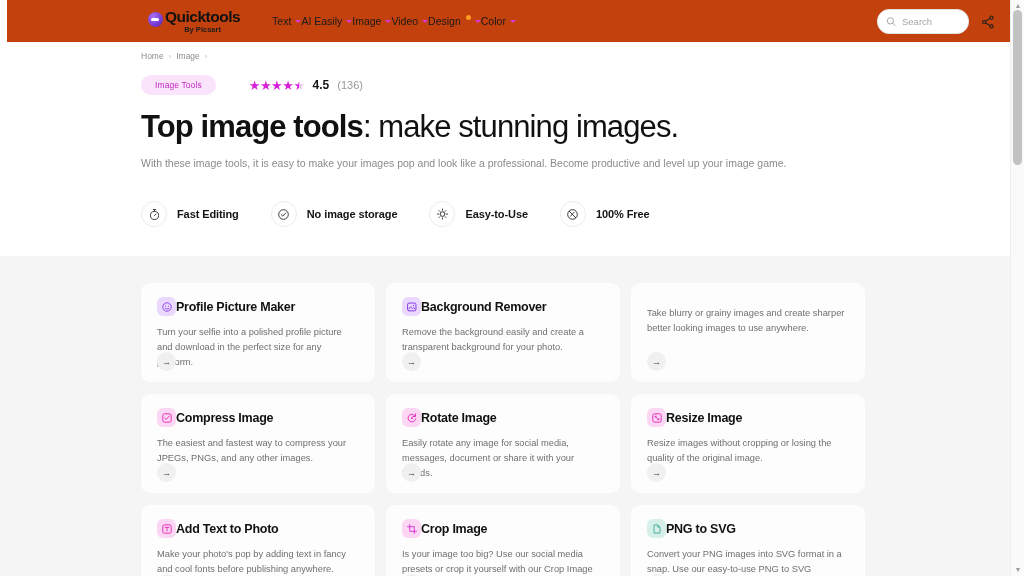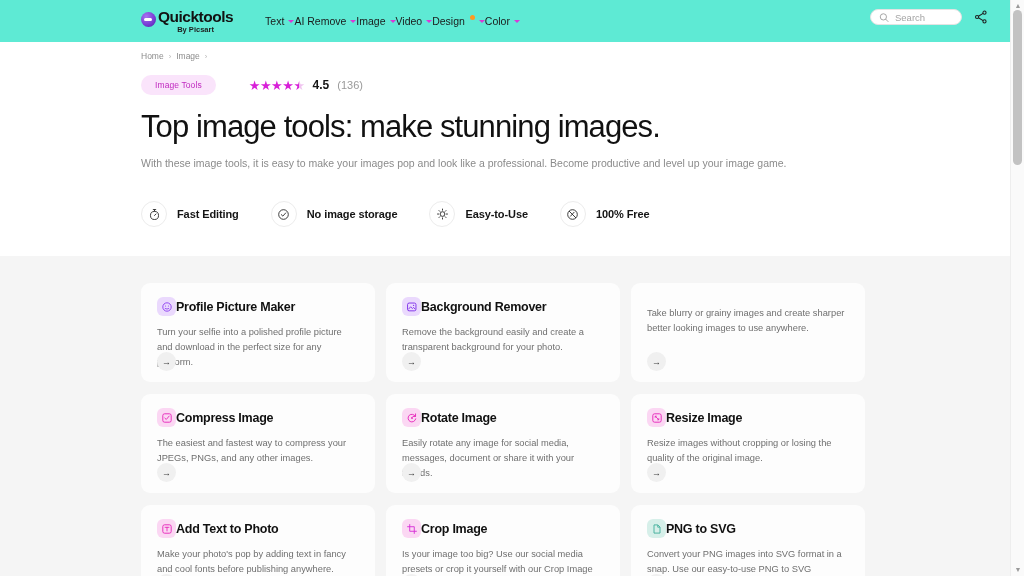--- a/index.html
+++ b/index.html
@@ -24,21 +24,21 @@
   .scroll-arrow {
     position: absolute; left: 3px; width: 8px; height: 8px;
     color: #9a9a9a; font-size: 7px; line-height: 8px; text-align: center;
   }
   .scroll-arrow.up { top: 2px; }
   .scroll-arrow.down { bottom: 2px; }
 
   
   .header {
     position: relative; height: 42px; width: 1010px;
-    display: flex; align-items: center; background: #5eead4;
+    display: flex; align-items: center; background: #c2410c; margin-left: 7px;
   }
   .logo-wrap { display: flex; align-items: flex-start; margin-left: 141px; }
   .logo-mark {
     width: 15px; height: 15px; border-radius: 50%;
     background: radial-gradient(circle at 35% 30%, #a971f0 0%, #7a3fd6 55%, #4b1fa3 100%);
     position: relative; margin-top: 3px; margin-right: 2px; flex: none;
   }
   .logo-mark::after {
     content: ""; position: absolute; left: 3px; top: 6px;
     width: 8px; height: 3px; border-radius: 2px; background: #fff;
@@ -64,21 +64,21 @@
   .dot-badge {
     width: 5px; height: 5px; border-radius: 50%; background: #ff9b21;
     position: relative; top: -4px; margin-left: 1px;
   }
 
   .header-right {
     position: absolute; right: 22px; top: 9px;
     display: flex; align-items: center; gap: 12px;
   }
   .search-box {
-    width: 92px; height: 16px; border: 1px solid #e3e3e3; border-radius: 12px;
+    width: 92px; height: 25px; border: 1px solid #e3e3e3; border-radius: 12px;
     display: flex; align-items: center; padding: 0 8px; gap: 6px; background: #fff;
   }
   .search-box input {
     border: none; outline: none; font-size: 9.5px; color: #9a9a9a;
     font-family: "Liberation Sans", sans-serif; width: 58px; background: transparent;
   }
   .search-box input::placeholder { color: #a5a5a5; }
   .icon-svg { display: block; }
 
   
@@ -99,21 +99,21 @@
     background: linear-gradient(90deg, #d81fd8 50%, #f0c4f0 50%);
     -webkit-background-clip: text; background-clip: text; color: transparent;
   }
   .rating-val { font-size: 12px; font-weight: 700; color: #151515; margin-left: 3px; }
   .rating-count { font-size: 11px; color: #9a9a9a; margin-left: 3px; }
 
   .headline {
     margin-top: 14px; font-size: 31px; color: #111111;
     letter-spacing: -0.9px; font-weight: 400; line-height: 1.15;
   }
-  .headline b { font-weight: 400; margin-top: 8px; }
+  .headline b { font-weight: 700; margin-top: 8px; }
   .subhead {
     margin-top: 11px; font-size: 10.5px; color: #8b8b8b; line-height: 1.5;
     max-width: 700px;
   }
 
   .features { display: flex; margin-top: 30px; gap: 0; }
   .feature { display: flex; align-items: center; gap: 10px; }
   .feature + .feature { margin-left: 32px; }
   .feat-icon {
     width: 26px; height: 26px; border-radius: 50%; background: #fff;
@@ -168,21 +168,21 @@
         <div class="logo-sub">By Picsart</div>
       </div>
     </div>
 
     <div class="nav">
       <div class="nav-item">
         <span>Text</span>
         <span class="chev"></span>
       </div>
       <div class="nav-item">
-        <span>AI Remove</span>
+        <span>AI Easily</span>
         <span class="chev"></span>
       </div>
       <div class="nav-item">
         <span>Image</span>
         <span class="chev"></span>
       </div>
       <div class="nav-item">
         <span>Video</span>
         <span class="chev"></span>
       </div>

